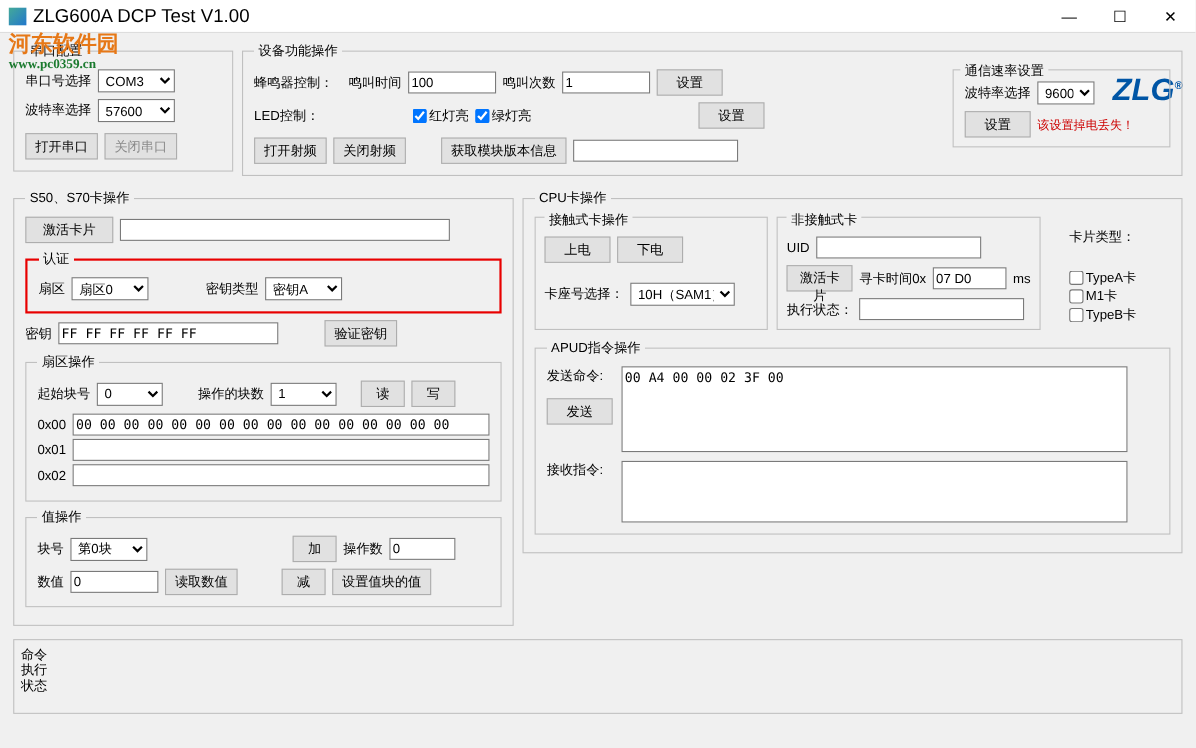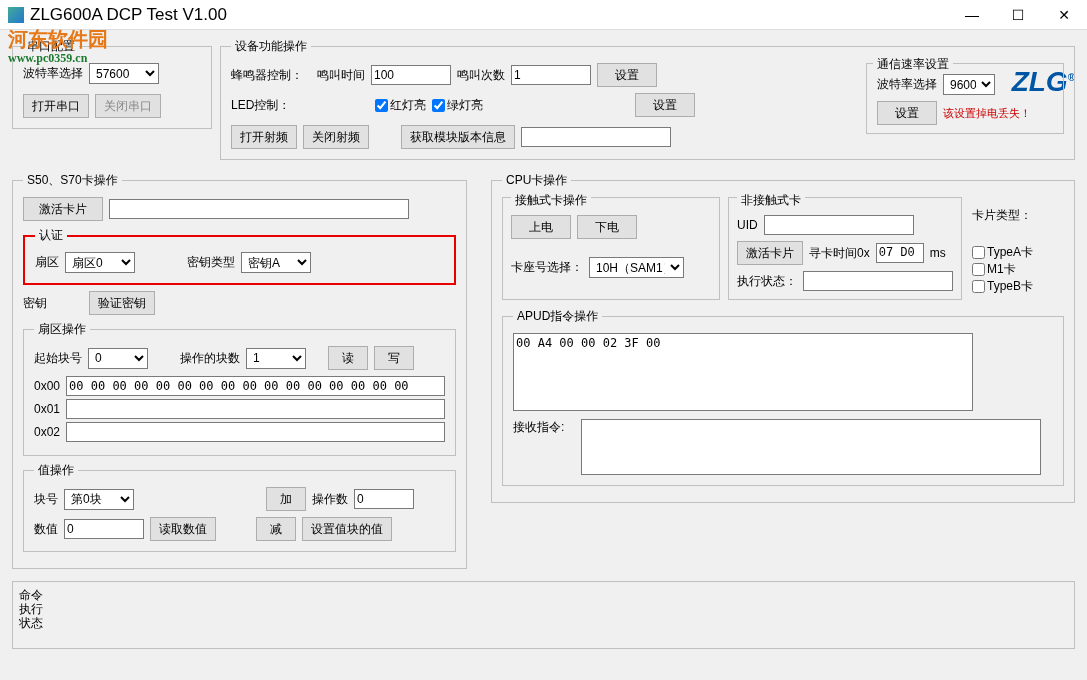--- a/index.html
+++ b/index.html
@@ -103,21 +103,21 @@
   font-size: 28px;
   font-weight: bold;
   font-style: italic;
   color: #0055a5;
 }
 .logo-zlg::after {
   content: "®";
   font-size: 10px;
   vertical-align: super;
 }
-.mid-row { display: flex; gap: 24px; margin-top: 6px; justify-content: flex-end; }
+.mid-row { display: flex; gap: 8px; margin-top: 6px; justify-content: flex-end; }
 .left-col { flex: 0 0 455px; }
 .right-col { flex: 1; }
 .auth-highlight {
   border: 2px solid #e80000 !important;
 }
 .cpu-inner { display: flex; gap: 8px; }
 .contact-ops, .noncontact-ops { border: 1px solid #c0c0c0; padding: 8px; }
 .contact-ops { width: 232px; }
 .noncontact-ops { flex:1; }
 .small-leg {
@@ -174,20 +174,24 @@
 </div>
 
 <div class="content-area">
   <div class="logo-zlg">ZLG</div>
 
   <div class="top-row">
 
     <fieldset class="serial-config">
       <legend>串口配置</legend>
       <div class="row">
+        <label>串口号选择</label>
+        <select style="width:70px"><option>COM3</option></select>
+      </div>
+      <div class="row">
         <label>波特率选择</label>
         <select style="width:70px"><option>57600</option></select>
       </div>
       <div class="row" style="margin-top:10px">
         <button>打开串口</button>
         <button disabled="">关闭串口</button>
       </div>
     </fieldset>
 
     <fieldset class="device-ops" style="width:760px">
@@ -247,20 +251,21 @@
             <label>扇区</label>
             <select style="width:70px"><option>扇区0</option></select>
             <span style="width:40px"></span>
             <label>密钥类型</label>
             <select style="width:70px"><option>密钥A</option></select>
           </div>
         </fieldset>
 
         <div class="row" style="margin-top:6px">
           <label>密钥</label>
+          <input type="text" style="width: 200px; font-family: monospace;" value="FF FF FF FF FF FF">
           <span style="width:30px"></span>
           <button>验证密钥</button>
         </div>
 
         <fieldset style="margin-top:6px">
           <legend>扇区操作</legend>
           <div class="row">
             <label>起始块号</label>
             <select style="width:60px"><option>0</option></select>
             <span style="width:20px"></span>
@@ -332,33 +337,37 @@
 
           <div class="noncontact-ops">
             <span class="small-leg">非接触式卡</span>
             <div class="row" style="margin-top:-8px">
               <label>UID</label>
               <input type="text" style="width: 150px;" value="">
             </div>
             <div class="row">
               <button>激活卡片</button>
               <label>寻卡时间0x</label>
-              <input type="text" style="width: 48px; font-family: Liberation Mono, monospace;" value="07 D0">
+              <input type="text" style="width: 67px; font-family: Liberation Sans, sans-serif;" value="07 D0">
               <span>ms</span>
             </div>
             <div class="row">
               <label>执行状态：</label>
               <input type="text" style="width: 150px;" value="">
             </div>
           </div>
         </div>
 
         <fieldset style="margin-top:8px">
           <legend>APUD指令操作</legend>
           <div style="display:flex;gap:8px;align-items:flex-start">
+            <div style="width:60px">
+              <div style="margin-bottom:12px">发送命令:</div>
+              <button>发送</button>
+            </div>
             <textarea style="width: 460px; height: 78px; font-family: monospace;">00 A4 00 00 02 3F 00</textarea>
           </div>
           <div style="display:flex;gap:8px;align-items:flex-start;margin-top:8px">
             <div style="width:60px">
               <div>接收指令:</div>
             </div>
             <textarea style="width: 460px; height: 56px;"></textarea>
           </div>
         </fieldset>
       </fieldset>

